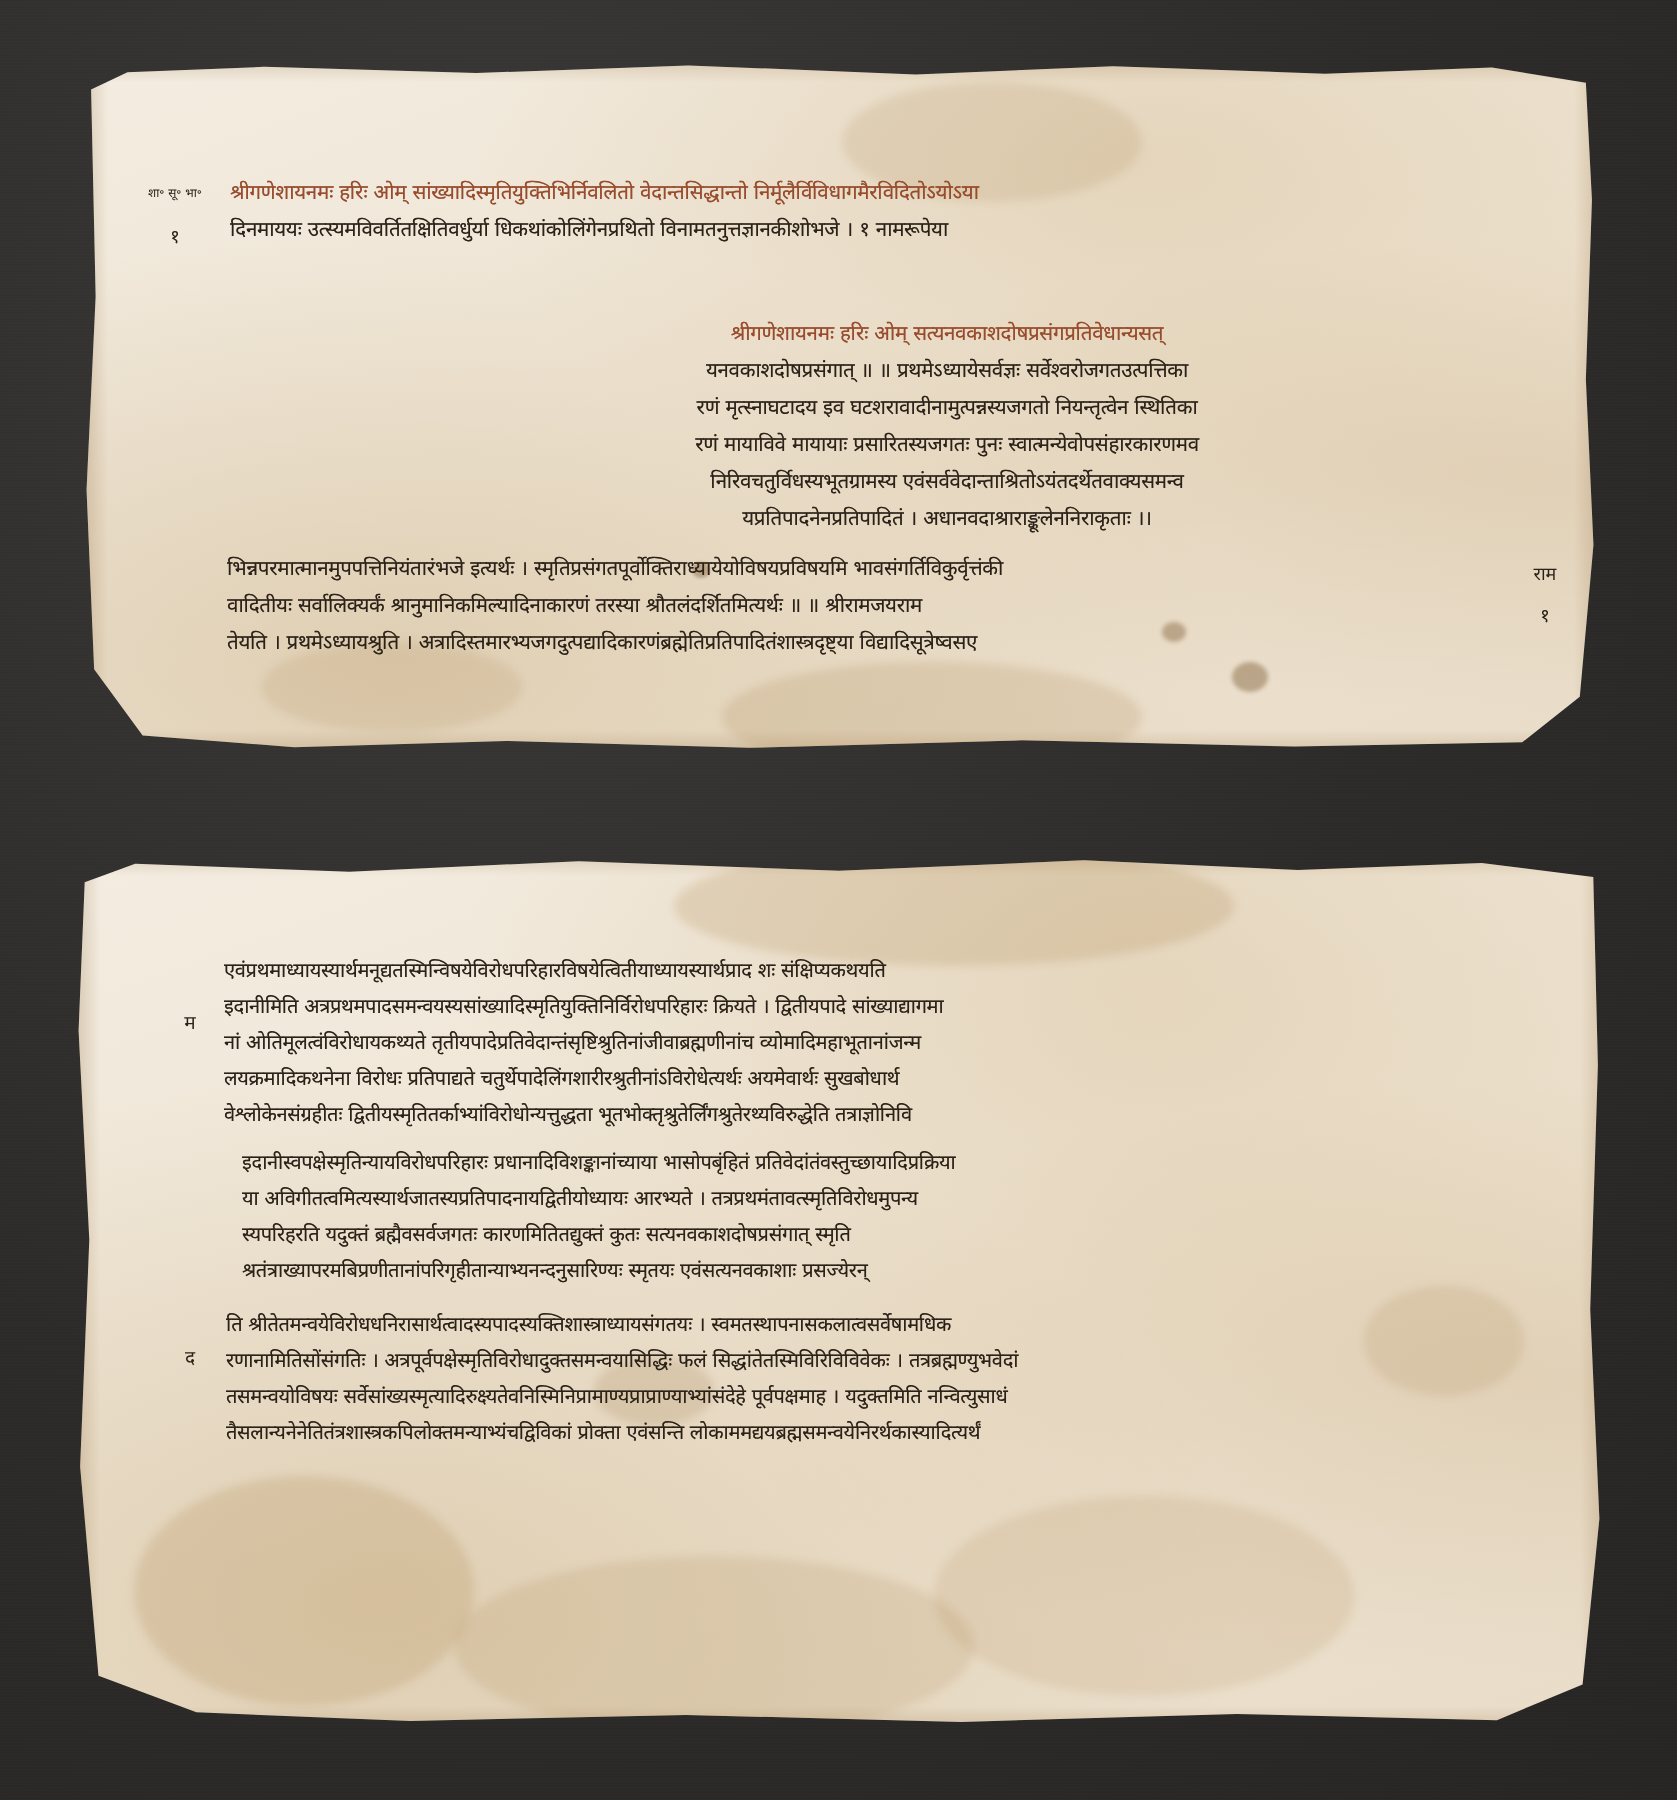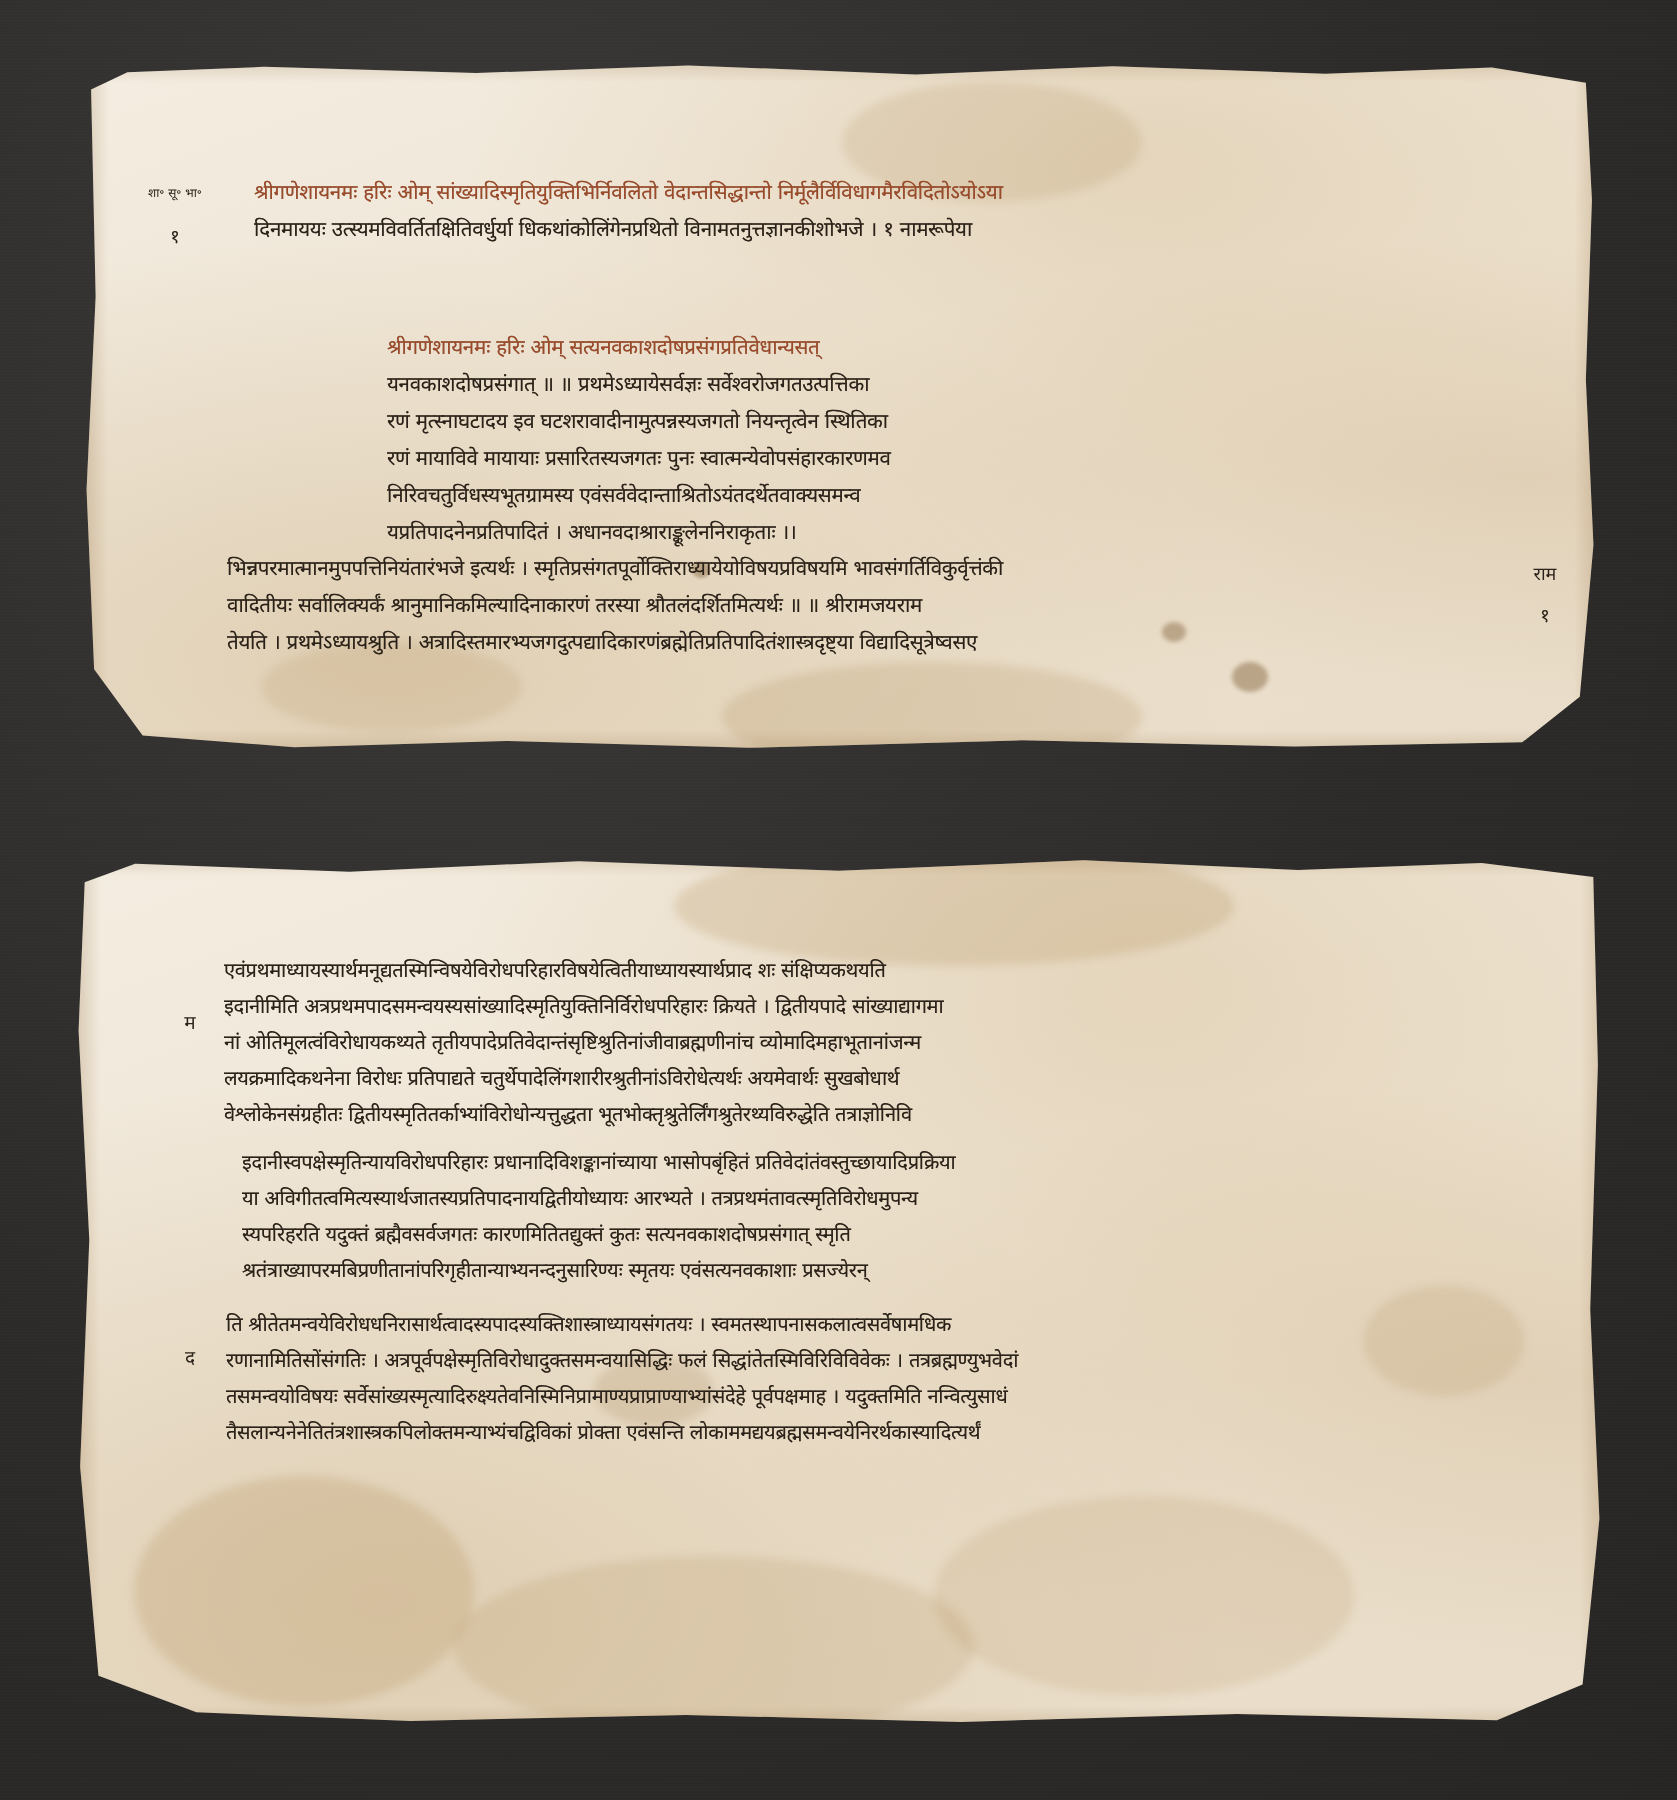--- a/index.html
+++ b/index.html
@@ -99,21 +99,21 @@
   .ink-red { color: #9c4a2a; }
   .marginal {
     position: absolute;
     color: #2a2219;
     font-family: "DejaVu Sans", sans-serif;
     text-align: center;
     line-height: 1.5;
   }
 
   
-  #recto-head .line { font-size: 20.5px; line-height: 37px; margin-left: 24px; }
+  #recto-head .line { font-size: 20.5px; line-height: 37px; }
   #recto-mid .line  { font-size: 20.5px; line-height: 37px; }
   #recto-foot .line { font-size: 20.5px; line-height: 37px; }
 
   
   #verso-p1 .line, #verso-p2 .line, #verso-p3 .line { font-size: 20px; line-height: 36px; }
 </style>
 </head>
 <body>
 
 <div class="board"></div>
@@ -136,21 +136,21 @@
   <div class="marginal" style="left:1418px;top:498px;width:90px;">
     <div style="font-size:18px;">राम</div>
     <div style="font-size:19px;margin-top:14px;">१</div>
   </div>
 
   <div class="text-block" id="recto-head" style="left:148px;top:112px;width:1290px;">
     <div class="line ink-red">श्रीगणेशायनमः  हरिः ओम्  सांख्यादिस्मृतियुक्तिभिर्निवलितो वेदान्तसिद्धान्तो निर्मूलैर्विविधागमैरविदितोऽयोऽया</div>
     <div class="line">दिनमाययः उत्स्यमविवर्तितक्षितिवर्धुर्या धिकथांकोलिंगेनप्रथितो विनामतनुत्तज्ञानकीशोभजे । १ नामरूपेया</div>
   </div>
 
-  <div class="text-block" id="recto-mid" style="left:305px;top:267px;width:1120px;">
+  <div class="text-block" id="recto-mid" style="left:305px;top:253px;width:1120px;text-align:center;">
     <div class="line ink-red">श्रीगणेशायनमः   हरिः ओम्  सत्यनवकाशदोषप्रसंगप्रतिवेधान्यसत्</div>
     <div class="line">यनवकाशदोषप्रसंगात् ॥     ॥ प्रथमेऽध्यायेसर्वज्ञः सर्वेश्वरोजगतउत्पत्तिका</div>
     <div class="line">रणं मृत्स्नाघटादय इव घटशरावादीनामुत्पन्नस्यजगतो नियन्तृत्वेन स्थितिका</div>
     <div class="line">रणं मायाविवे मायायाः प्रसारितस्यजगतः पुनः स्वात्मन्येवोपसंहारकारणमव</div>
     <div class="line">निरिवचतुर्विधस्यभूतग्रामस्य एवंसर्ववेदान्ताश्रितोऽयंतदर्थेतवाक्यसमन्व</div>
     <div class="line">यप्रतिपादनेनप्रतिपादितं । अधानवदाश्राराङ्कूलेननिराकृताः ।।</div>
   </div>
 
   <div class="text-block" id="recto-foot" style="left:145px;top:488px;width:1290px;">
     <div class="line">भिन्नपरमात्मानमुपपत्तिनियंतारंभजे इत्यर्थः । स्मृतिप्रसंगतपूर्वोक्तिराध्यायेयोविषयप्रविषयमि भावसंगर्तिविकुर्वृत्तंकी</div>

